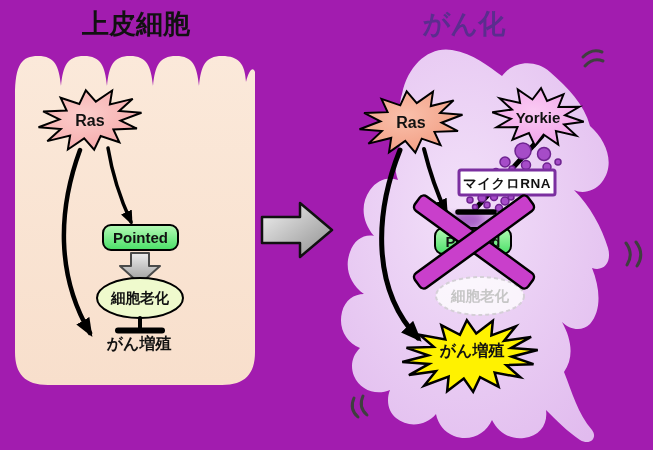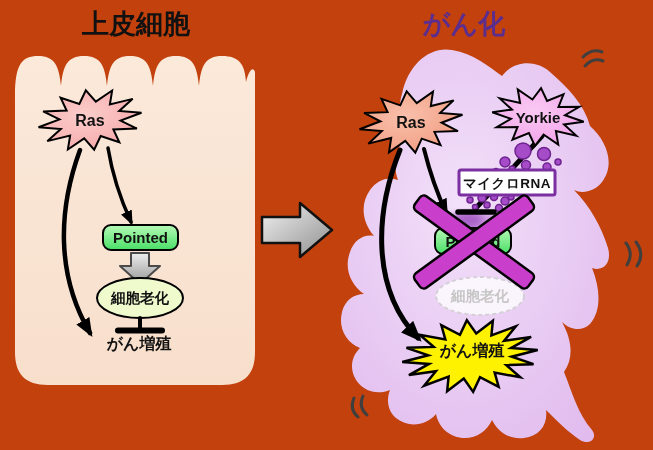--- a/index.html
+++ b/index.html
@@ -1,19 +1,19 @@
 <!DOCTYPE html>
 <html><head>
 <meta charset="utf-8">
 <style>
   html,body{margin:0;padding:0;background:#fff;}
   .stage{
     position:relative;
     width:653px;height:450px;
-    background:#c2410c;
+    background:#a21caf;
     font-family:"Liberation Sans","DejaVu Sans",sans-serif;
     overflow:hidden;
   }
   svg text{
     font-family:"Liberation Sans","DejaVu Sans",sans-serif;
     font-weight:700;
   }
   .panel-title{font-size:27px;}
   .burst-label{font-size:16px;}
   .burst-label-sm{font-size:15px;}

